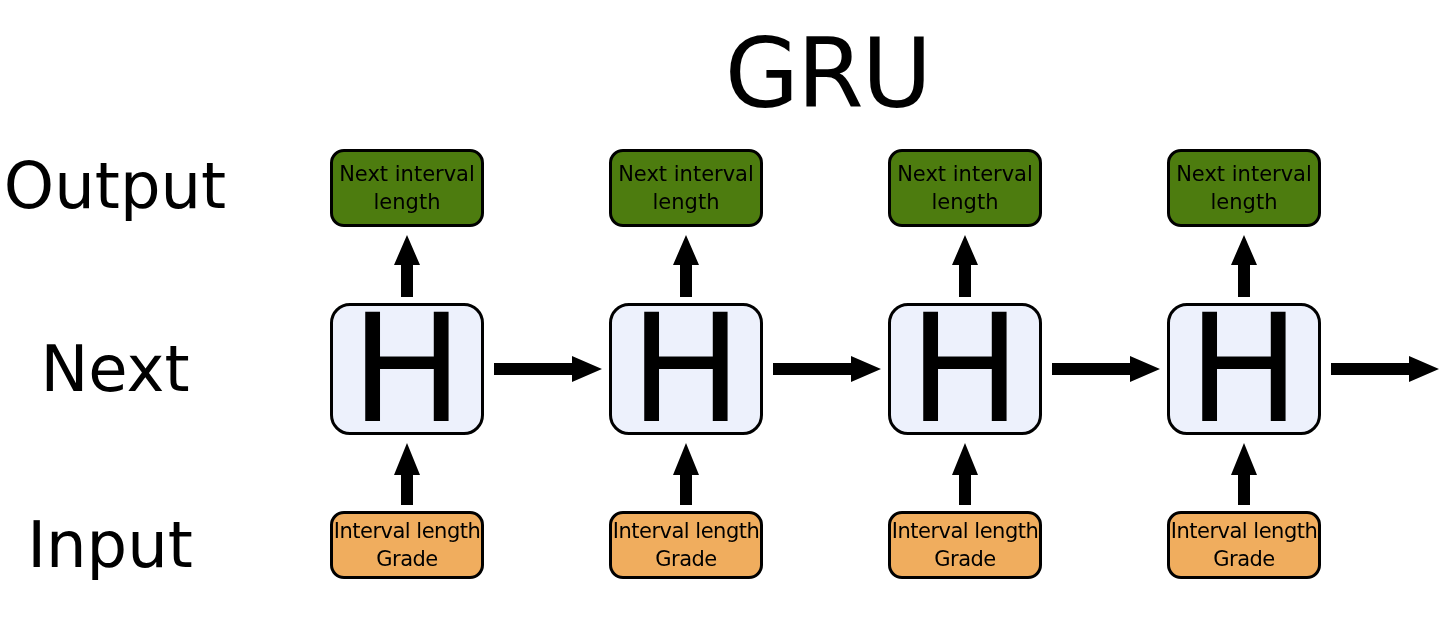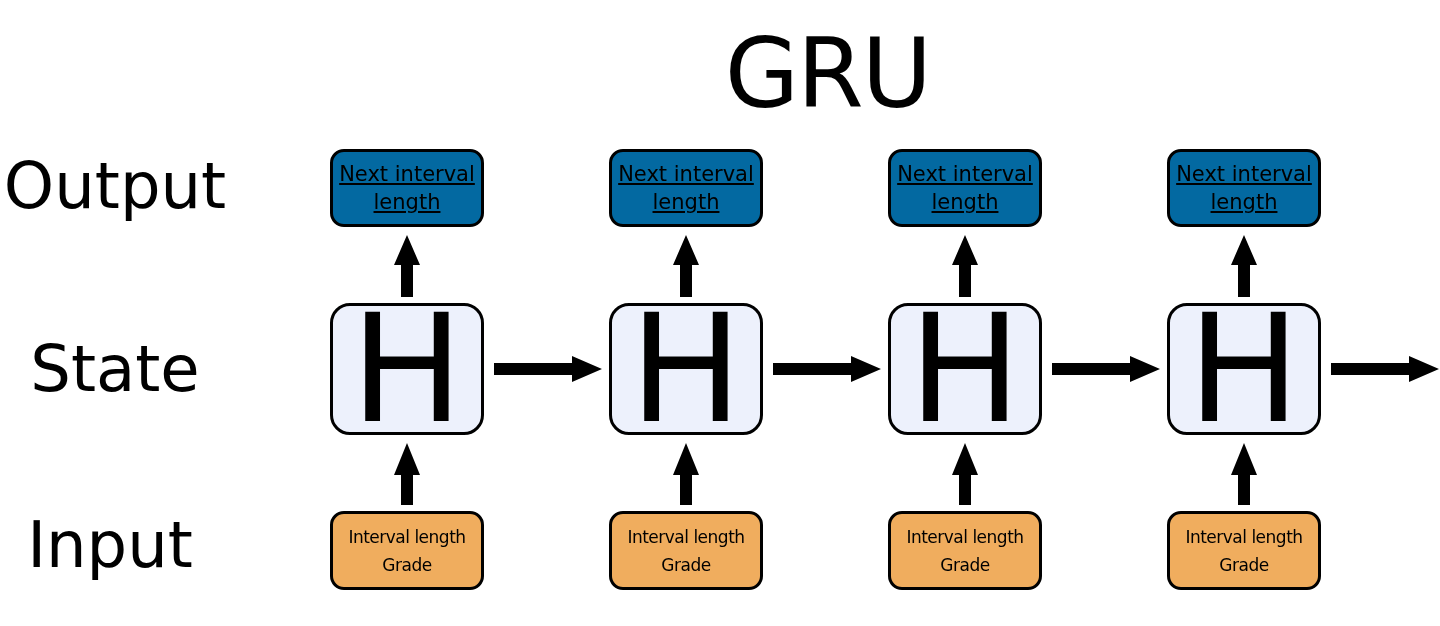--- a/index.html
+++ b/index.html
@@ -1,32 +1,32 @@
 <!DOCTYPE html>
 <html><head>
 <meta charset="utf-8">
 <style>
   html, body { margin:0; padding:0; background:#ffffff; }
   body { width:1440px; height:626px; position:relative; overflow:hidden; font-family:"DejaVu Sans", sans-serif; color:#000; }
   .title { position:absolute; left:720px; top:24px; width:210px; text-align:right; font-size:96px; line-height:100px; letter-spacing:-2px; }
   .rowlabel { position:absolute; left:0; width:230px; text-align:center; font-size:64px; line-height:70px; }
   .box { position:absolute; width:154px; box-sizing:border-box; border:3px solid #000; border-radius:14px; display:flex; align-items:center; justify-content:center; text-align:center; }
-  .out { height:78px; top:149px; background:#0369a1; font-size:21px; line-height:28px;text-decoration:underline; }
-  .inp { height:79px; top:511px; background:#f0ad5e; font-size:17px; line-height:28px; letter-spacing:-0.5px; }
+  .out { height:78px; top:149px; background:#4d7c0f; font-size:21px; line-height:28px; }
+  .inp { height:68px; top:511px; background:#f0ad5e; font-size:21px; line-height:28px; letter-spacing:-0.5px; }
   .state { height:132px; top:303px; background:#edf1fc; border-radius:20px; font-size:150px; line-height:132px; }
   .box span { display:block; }
   svg.arrows { position:absolute; left:0; top:0; }
 </style>
 </head>
 <body>
 
 <div class="title">GRU</div>
 
 <div class="rowlabel" style="top:151px">Output</div>
-<div class="rowlabel" style="top:334px">State</div>
+<div class="rowlabel" style="top:334px">Next</div>
 <div class="rowlabel" style="top:510px;left:-5px">Input</div>
 
 <div class="box out" style="left:330px">
     <div>
       <span>Next interval</span>
       <span>length</span>
     </div>
   </div>
 <div class="box state" style="left:330px">H</div>
 <div class="box inp" style="left:330px">

